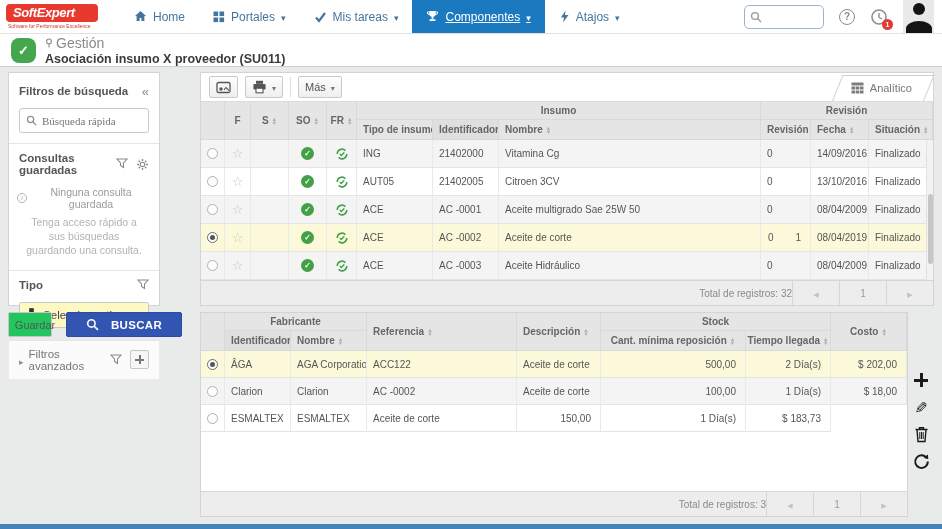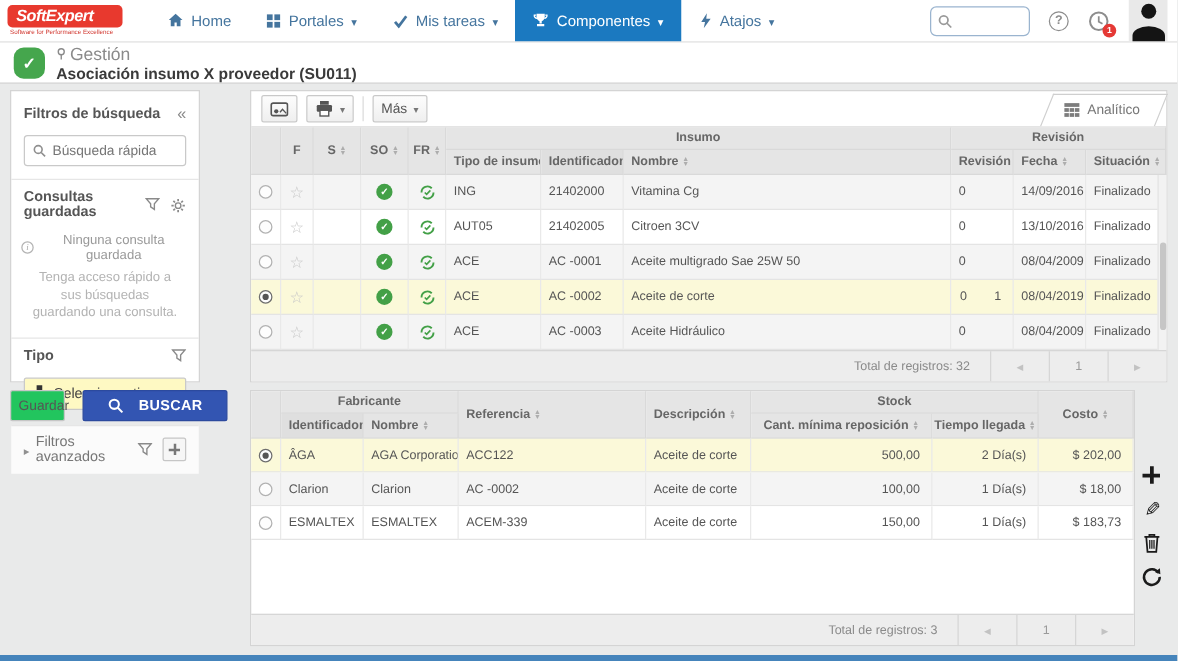--- a/index.html
+++ b/index.html
@@ -11,21 +11,21 @@
   .topnav { position:absolute; top:0; left:0; right:0; height:34px; background:#fff;
             border-bottom:1px solid #e2e2e2; display:flex; align-items:stretch; z-index:5; }
   .logo { display:flex; flex-direction:column; justify-content:center; margin-left:6px; width:100px; }
   .logo-box { background:#e8392e; border-radius:4px; padding:1px 7px 2px; display:inline-flex; width:92px; }
   .logo-box span { color:#fff; font-style:italic; font-weight:bold; font-size:13px; letter-spacing:-0.4px; }
   .logo-tag { font-size:5px; color:#d0342c; margin:1px 0 0 2px; white-space:nowrap; }
   .nav-items { display:flex; margin-left:14px; align-items:stretch; }
   .nav-item { display:flex; align-items:center; gap:6px; padding:0 14px; font-size:12px; color:#45759e; cursor:pointer; }
   .nav-item svg { flex:0 0 auto; }
   .nav-item .caret::before { content:"▾"; font-size:9px; color:inherit; }
-  .nav-item.active { background:#1b79c0; color:#fff; }
+  .nav-item.active { background:#1b79c0; color:#fff;text-decoration:underline; }
   .nav-right { margin-left:auto; display:flex; align-items:center; gap:15px; margin-right:8px; }
   .gsearch { width:80px; height:24px; border:1px solid #9ab4cf; border-radius:5px; display:flex; align-items:center; padding:0 5px; gap:4px; background:#fff; }
   .gsearch input { border:none; outline:none; width:52px; font-size:11px; color:#555; background:transparent; }
   .help-icon { width:16px; height:16px; border:1.5px solid #8d8d8d; border-radius:50%; display:flex; align-items:center; justify-content:center; color:#8d8d8d; font-weight:bold; }
   .help-icon::before { content:"?"; font-size:10px; }
   .bell-wrap { position:relative; width:18px; height:18px; }
   .badge { position:absolute; right:-5px; bottom:-4px; min-width:11px; height:11px; background:#e53935; color:#fff;
            border-radius:6px; font-size:7px; display:flex; align-items:center; justify-content:center; padding:0 2px; font-weight:bold; }
   .avatar { width:31px; height:33px; background:#e9e9e9; position:relative; overflow:hidden; align-self:flex-end; }
   .avatar::before { content:""; position:absolute; top:3px; left:50%; transform:translateX(-50%); width:12px; height:12px; border-radius:50%; background:#141414; }
@@ -42,21 +42,21 @@
   .ph-title { font-size:12.5px; font-weight:bold; color:#3a3a3a; margin-top:1px; }
 
   .content { position:absolute; top:67px; left:0; right:0; bottom:0; }
 
   
   .sidebar { position:absolute; left:8px; top:5px; width:152px; height:234px; background:#fff; border:1px solid #d4d4d4; }
   .sb-header { padding:9px 10px 8px; display:flex; justify-content:space-between; align-items:center; }
   .sb-title { font-size:11.5px; font-weight:bold; color:#555; }
   .collapse-btn::before { content:"«"; color:#8a8a8a; font-size:13px; cursor:pointer; }
   .sb-search { margin:0 10px 10px; border:1px solid #c9c9c9; border-radius:3px; height:25px; display:flex; align-items:center; padding:0 6px; gap:5px; }
-  .sb-search input { border:none; outline:none; flex:1; font-size:11px; color:#555; width:100px; }
+  .sb-search input { border:none; outline:none; flex:1; font-size:11px; color:#555; width:100px;font-family:Liberation Serif, serif; }
   .sb-row { border-top:1px solid #e6e6e6; padding:8px 10px 6px; display:flex; align-items:center; }
   .sb-row .sb-title { flex:1; }
   .sb-icons { display:flex; gap:8px; align-items:center; }
   .sb-empty { text-align:center; font-size:10.5px; color:#9a9a9a; padding:4px 8px 2px; display:flex; align-items:center; justify-content:center; gap:4px; }
   .info-badge { width:10px; height:10px; border:1px solid #b3b3b3; border-radius:50%; display:inline-flex; align-items:center; justify-content:center; color:#a7a7a7; flex:0 0 auto; }
   .info-badge::before { content:"i"; font-size:7px; font-style:italic; font-family:"Liberation Serif",serif; }
   .sb-hint { text-align:center; font-size:10.5px; color:#b3b3b3; padding:3px 16px 12px; line-height:1.35; }
   .select-type-btn { margin:5px 10px 12px; height:26px; border:1px solid #c9c9c9; background:#fef9c3; border-radius:2px;
                      display:flex; align-items:center; position:relative; cursor:pointer; }
   .select-type-btn .lbl { flex:1; text-align:center; font-size:11.5px; color:#444; }
@@ -116,21 +116,21 @@
 
   .radio { width:11px; height:11px; border:1px solid #b2b2b2; border-radius:50%; background:#fdfdfd; position:relative; cursor:pointer; flex:0 0 auto; }
   .radio.checked { border-color:#6e6e6e; }
   .radio.checked::after { content:""; position:absolute; inset:2px; border-radius:50%; background:#555; }
   .star::before { content:"☆"; color:#c8c8c8; font-size:13px; cursor:pointer; }
   .so-badge { width:13px; height:13px; border-radius:50%; background:#43a047; color:#fff; display:flex; align-items:center; justify-content:center; }
   .so-badge::before { content:"✓"; font-size:8px; font-weight:bold; }
 
   .tfoot { margin-top:auto; height:25px; background:#ededed; border-top:1px solid #d6d6d6; display:flex;
            align-items:center; justify-content:flex-end; font-size:10px; color:#8a8a8a; }
-  .tfoot .total { margin-right:16px; }
+  .tfoot .total { }
   .pager { display:flex; height:100%; }
   .pcell { width:47px; border-left:1px solid #d6d6d6; display:flex; align-items:center; justify-content:center; cursor:pointer; }
   .arrow-prev::before { content:"◀"; font-size:7px; color:#c2c2c2; }
   .arrow-next::before { content:"▶"; font-size:7px; color:#c2c2c2; }
   .pnum { font-size:10px; color:#9a9a9a; }
 
   .spacer { flex:1; }
 
   
   .vscroll { position:absolute; right:0; top:67px; width:7px; height:140px; background:#f2f2f2; border-left:1px solid #e3e3e3; }
@@ -611,21 +611,20 @@
         <div class="c right">100,00</div>
         <div class="c right">1 Día(s)</div>
         <div class="c right">$ 18,00</div>
       </div>
       <div class="trow t2row">
         <div class="c center">
             <span class="radio"></span>
           </div>
         <div class="c">ESMALTEX</div>
         <div class="c">ESMALTEX</div>
-        <div class="c">ACEM-339</div>
         <div class="c">Aceite de corte</div>
         <div class="c right">150,00</div>
         <div class="c right">1 Día(s)</div>
         <div class="c right">$ 183,73</div>
       </div>
 
       <div class="spacer"></div>
 
       <div class="tfoot">
         <span class="total">Total de registros: 3</span>

